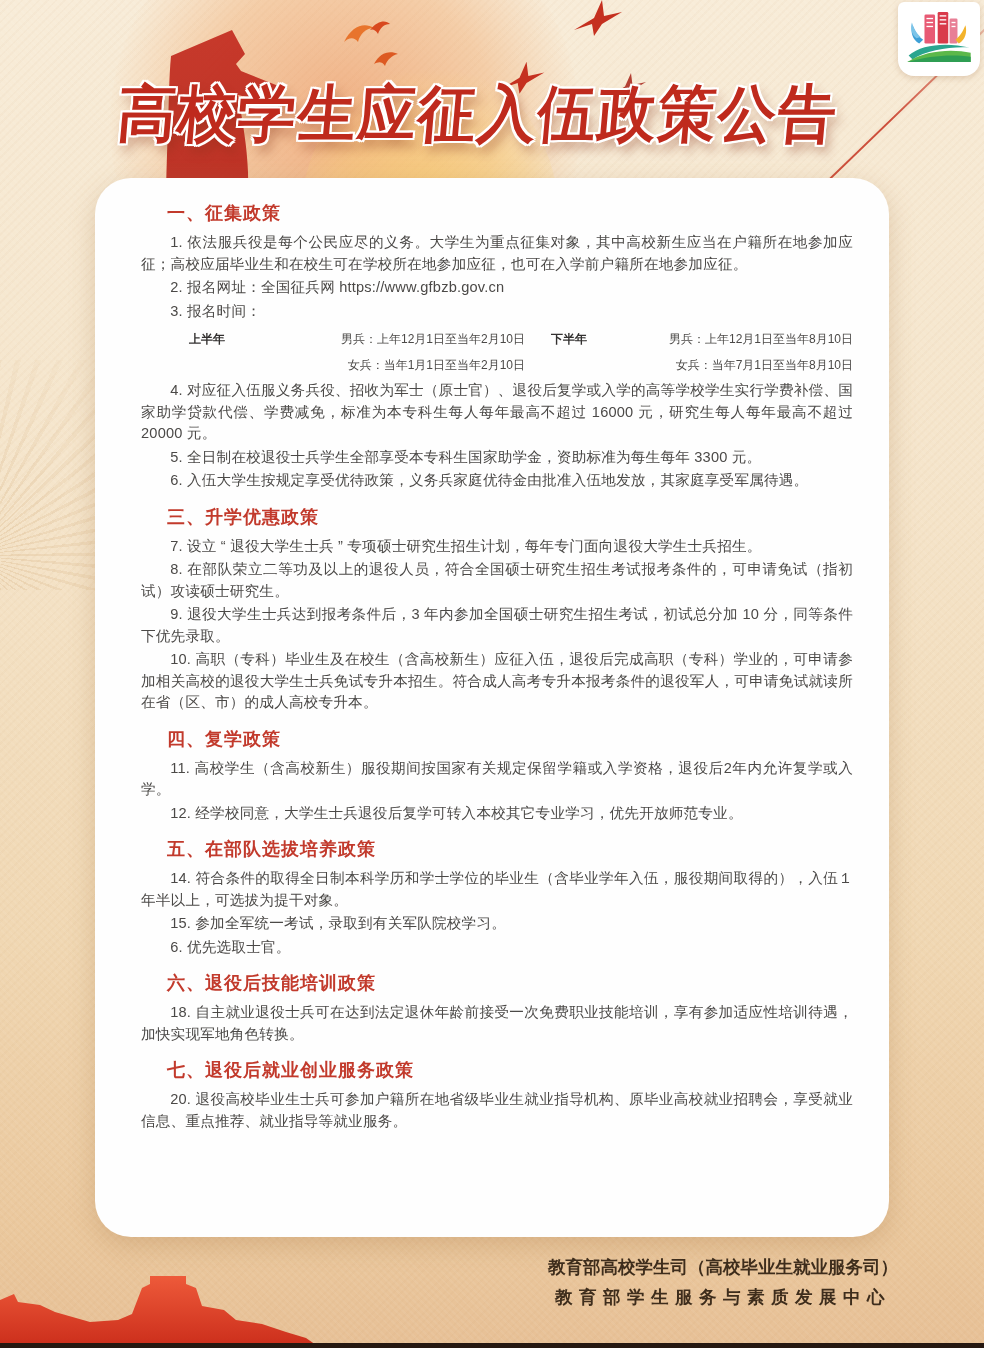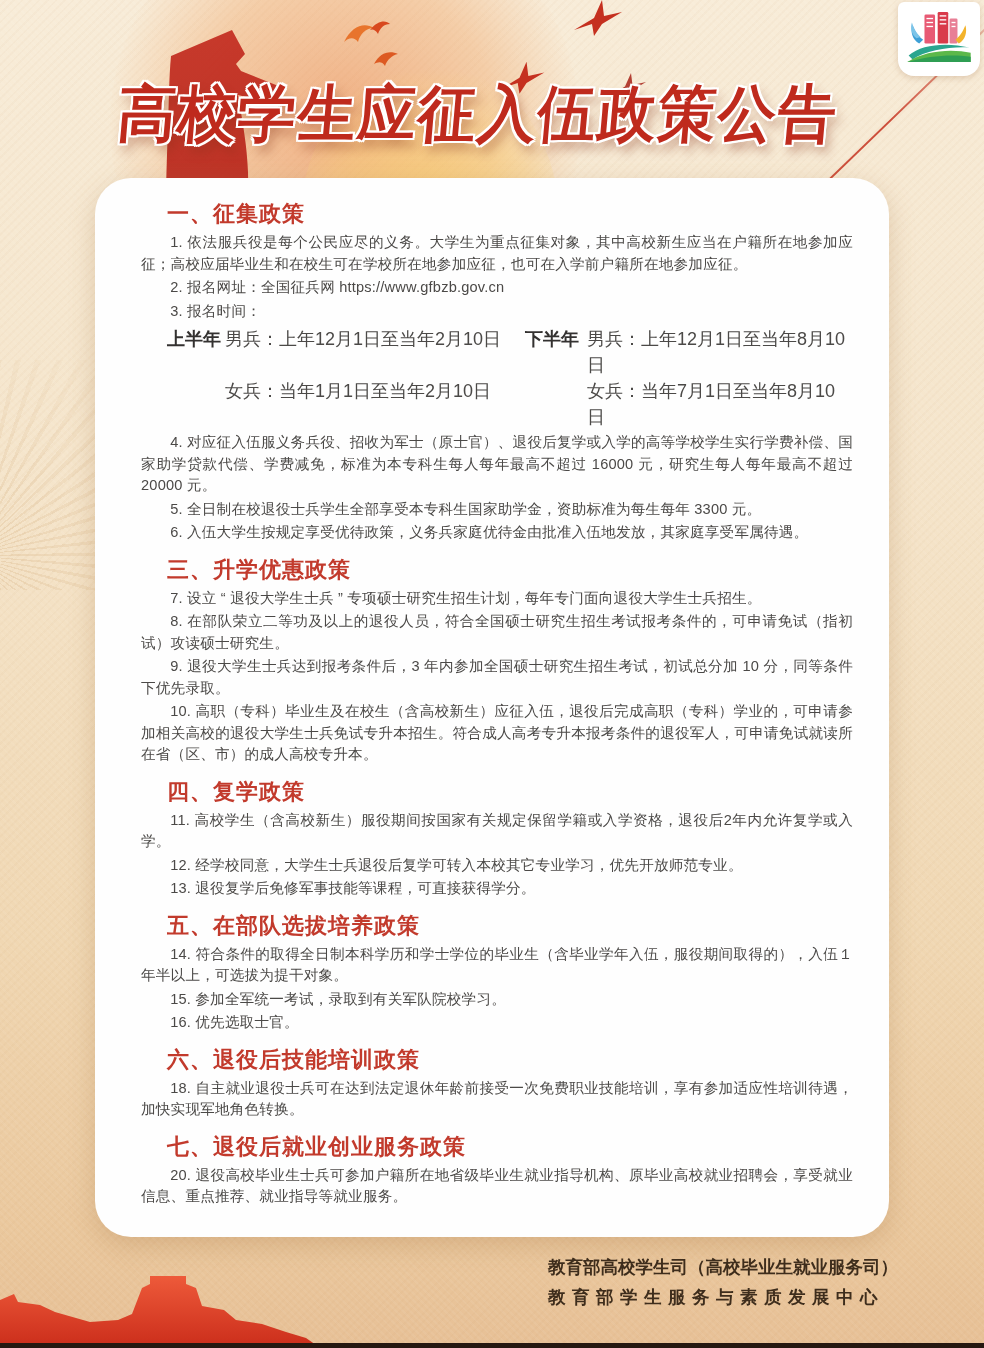--- a/index.html
+++ b/index.html
@@ -54,35 +54,35 @@
       0 -2px 0 #fff, 0 2px 0 #fff, -2px 0 0 #fff, 2px 0 0 #fff,
       5px 7px 10px rgba(130,45,20,.45);
   }
   
   .card{
     position:absolute;left:95px;top:178px;width:794px;height:1059px;z-index:2;
     background:#fefefe;border-radius:36px;box-shadow:0 8px 26px rgba(160,110,60,.28);
     padding:18px 36px 0 46px;box-sizing:border-box;overflow:hidden;
   }
   .sec-h{
-    color:#c23a2c;font-size:22px;line-height:27px;font-weight:bold;
+    color:#c23a2c;font-size:18px;line-height:27px;font-weight:bold;
     margin:12px 0 5px 26px;letter-spacing:1px;
   }
   .sec-h:first-child{margin-top:4px;}
   .para{
     color:#4b4947;font-size:14.6px;line-height:21.5px;margin:2px 0;
     text-indent:2em;letter-spacing:.2px;text-align:justify;
   }
   .sched{display:grid;grid-template-columns:58px 300px 62px auto;margin:4px 0 2px 26px;
-    color:#4b4947;font-size:18px;line-height:26px;}
+    color:#4b4947;font-size:12px;line-height:26px;text-align:right;}
   .sched .lbl{font-weight:bold;color:#333130;}
   
   .wall{position:absolute;left:0;bottom:3px;z-index:1;}
   .footer{
-    position:absolute;right:86px;top:1252px;z-index:2;text-align:left;
+    position:absolute;right:86px;top:1252px;z-index:2;text-align:center;
     color:#3e2d1c;font-weight:bold;font-size:17.5px;line-height:30px;
   }
   .footer .l2{letter-spacing:6.5px;}
   .bottom-strip{position:absolute;left:0;bottom:0;width:100%;height:5px;background:#261811;z-index:4;}
 </style>
 </head>
 <body>
 
 <div class="texture"></div>
 <div class="glow"></div>
@@ -170,26 +170,25 @@
 
   <div class="sec-h">三、升学优惠政策</div>
   <p class="para">7. 设立 “ 退役大学生士兵 ” 专项硕士研究生招生计划，每年专门面向退役大学生士兵招生。</p>
   <p class="para">8. 在部队荣立二等功及以上的退役人员，符合全国硕士研究生招生考试报考条件的，可申请免试（指初试）攻读硕士研究生。</p>
   <p class="para">9. 退役大学生士兵达到报考条件后，3 年内参加全国硕士研究生招生考试，初试总分加 10 分，同等条件下优先录取。</p>
   <p class="para">10. 高职（专科）毕业生及在校生（含高校新生）应征入伍，退役后完成高职（专科）学业的，可申请参加相关高校的退役大学生士兵免试专升本招生。符合成人高考专升本报考条件的退役军人，可申请免试就读所在省（区、市）的成人高校专升本。</p>
 
   <div class="sec-h">四、复学政策</div>
   <p class="para">11. 高校学生（含高校新生）服役期间按国家有关规定保留学籍或入学资格，退役后2年内允许复学或入学。</p>
   <p class="para">12. 经学校同意，大学生士兵退役后复学可转入本校其它专业学习，优先开放师范专业。</p>
-  <p class="para">13. 退役复学后免修军事技能等课程，可直接获得学分。</p>
 
   <div class="sec-h">五、在部队选拔培养政策</div>
   <p class="para">14. 符合条件的取得全日制本科学历和学士学位的毕业生（含毕业学年入伍，服役期间取得的），入伍１年半以上，可选拔为提干对象。</p>
   <p class="para">15. 参加全军统一考试，录取到有关军队院校学习。</p>
-  <p class="para">16. 优先选取士官。</p>
+  <p class="para">6. 优先选取士官。</p>
 
   <div class="sec-h">六、退役后技能培训政策</div>
   <p class="para">18. 自主就业退役士兵可在达到法定退休年龄前接受一次免费职业技能培训，享有参加适应性培训待遇，加快实现军地角色转换。</p>
 
   <div class="sec-h">七、退役后就业创业服务政策</div>
   <p class="para">20. 退役高校毕业生士兵可参加户籍所在地省级毕业生就业指导机构、原毕业高校就业招聘会，享受就业信息、重点推荐、就业指导等就业服务。</p>
 
 </div>
 
 <svg class="wall" width="330" height="95" viewBox="0 0 330 95">

